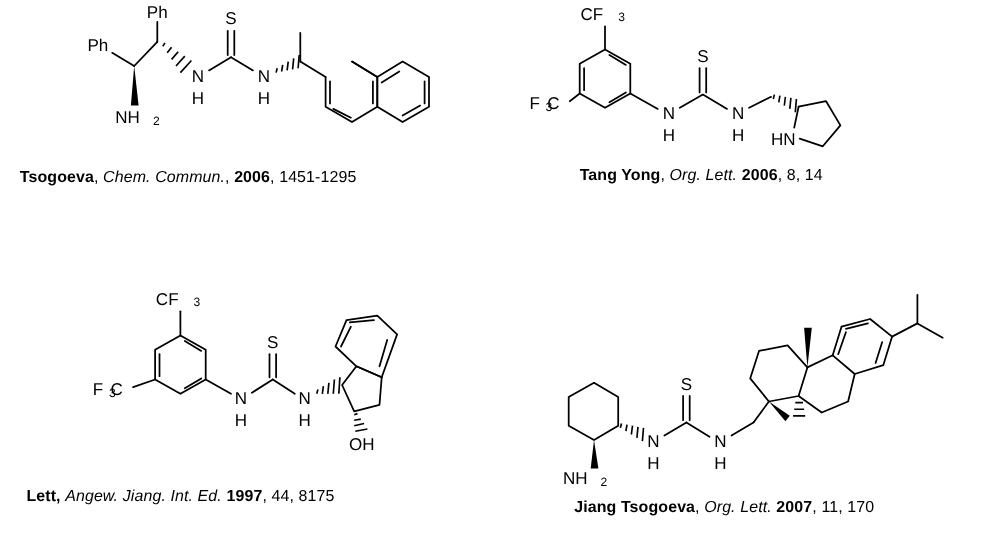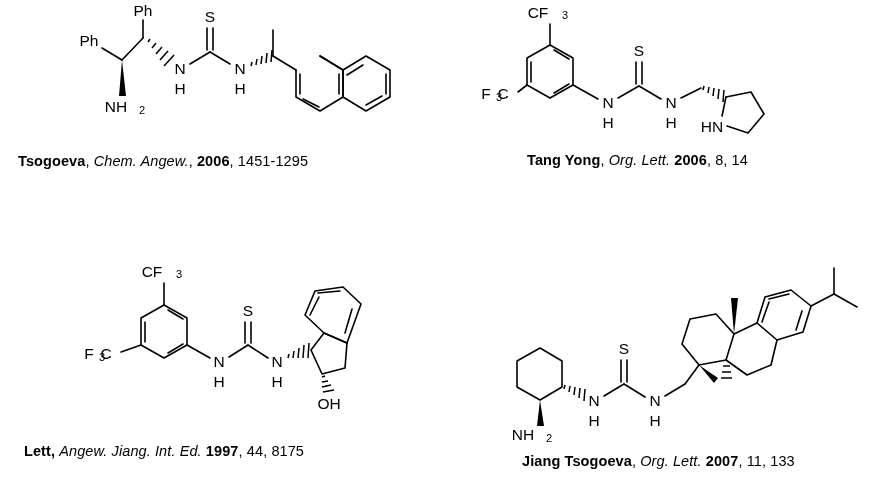--- a/index.html
+++ b/index.html
@@ -127,21 +127,21 @@
 
     <text class="atom" x="89" y="42">Ph</text>
     <text class="atom" x="143" y="12">Ph</text>
 
     <text class="atom" x="116" y="108" text-anchor="start">NH</text>
     <text class="atom-sub" x="139" y="114" text-anchor="start">2</text>
   </svg>
 </div>
 
 <div class="caption" style="left:18px; top:153px;">
-  <span class="cap-author">Tsogoeva</span><span class="cap-plain">, </span><span class="cap-journal">Chem. Angew.</span><span class="cap-plain">, </span><span class="cap-year">2006</span><span class="cap-plain">, </span><span class="cap-plain">1451-1295</span>
+  <span class="cap-author">Tsogoeva</span><span class="cap-plain">, </span><span class="cap-journal">Chem. Commun.</span><span class="cap-plain">, </span><span class="cap-year">2006</span><span class="cap-plain">, </span><span class="cap-plain">1451-1295</span>
 </div>
 
 <div class="panel" style="left:450px; top:0px; width:445px; height:160px;">
   <svg class="struct-svg" width="445" height="160" viewBox="0 0 445 160">
 
     <text class="atom" x="88" y="14" text-anchor="start">CF</text>
     <text class="atom-sub" x="112" y="19" text-anchor="start">3</text>
     <line x1="100" y1="24" x2="100" y2="45"></line>
 
     <polyline points="100,45 77,58 77,85 100,98 123,85 123,58 100,45"></polyline>
@@ -307,14 +307,14 @@
     <line x1="319" y1="49" x2="339" y2="44"></line>
     <line x1="352" y1="61" x2="346" y2="80"></line>
 
     <line x1="361" y1="56" x2="384" y2="44"></line>
     <line x1="384" y1="44" x2="384" y2="18"></line>
     <line x1="384" y1="44" x2="407" y2="57"></line>
   </svg>
 </div>
 
 <div class="caption" style="left:522px; top:453px;">
-  <span class="cap-author">Jiang Tsogoeva</span><span class="cap-plain">, </span><span class="cap-journal">Org. Lett.</span><span class="cap-plain"> </span><span class="cap-year">2007</span><span class="cap-plain">, </span><span class="cap-plain">11, 133</span>
+  <span class="cap-author">Jiang Tsogoeva</span><span class="cap-plain">, </span><span class="cap-journal">Org. Lett.</span><span class="cap-plain"> </span><span class="cap-year">2007</span><span class="cap-plain">, </span><span class="cap-plain">11, 170</span>
 </div>
 
 </body></html>

